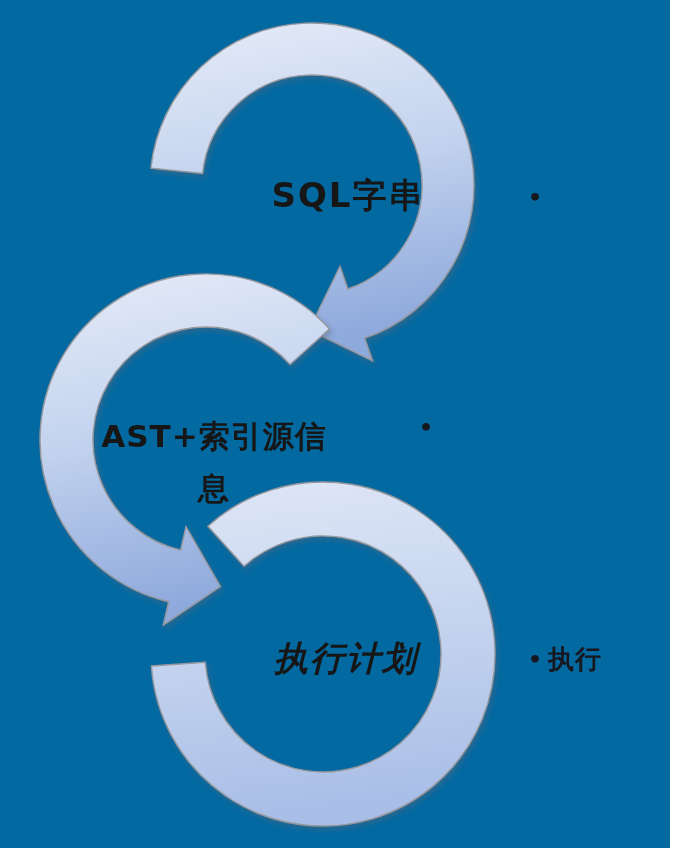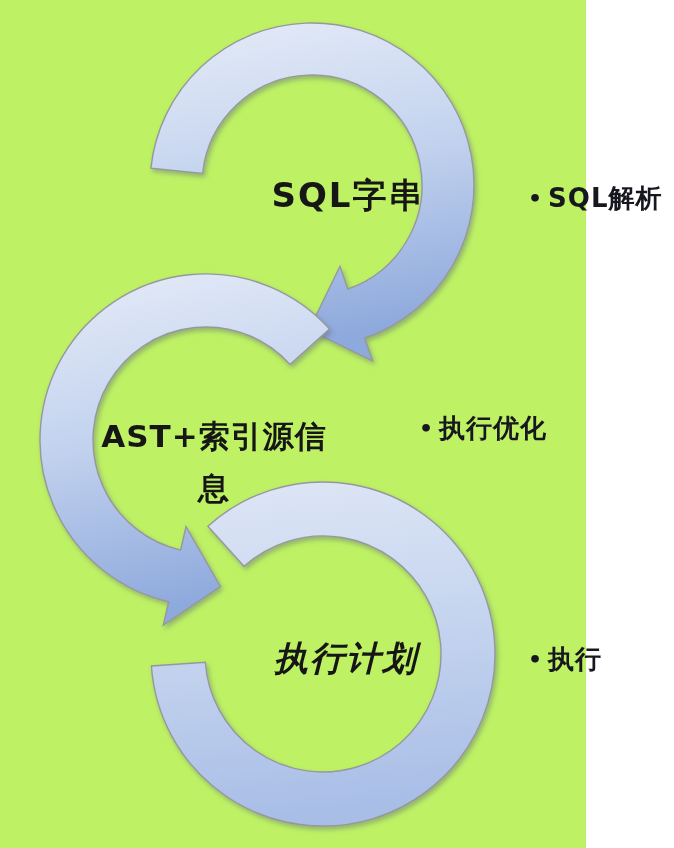--- a/index.html
+++ b/index.html
@@ -1,18 +1,18 @@
 <!DOCTYPE html>
 <html><head>
 <meta charset="utf-8">
 <style>
   html,body{margin:0;padding:0;background:#ffffff;}
   body{width:674px;height:848px;overflow:hidden;
        font-family:"DejaVu Sans","Liberation Sans",sans-serif;}
-  .stage{position:relative;width:586px;height:848px;background:#bef264;}
+  .stage{position:relative;width:670px;height:848px;background:#0369a1;}
   .stage svg{position:absolute;left:0;top:0;}
   .ring{stroke-width:1.4;filter:url(#softShadow);}
   .label{position:absolute;transform:translate(-50%,-50%);
          font-weight:700;color:#161616;white-space:nowrap;
          font-size:34px;letter-spacing:2px;}
   .label-multi{position:absolute;transform:translate(-50%,-50%);
          font-weight:700;color:#161616;text-align:center;
          font-size:31px;letter-spacing:1px;line-height:52px;margin-top:33px;}
   .annotation{position:absolute;transform:translateY(-50%);
          display:flex;align-items:center;font-weight:700;color:#17171f;
@@ -49,26 +49,24 @@
 
   <div class="label-multi" style="left:214px;top:429px;">
     <div>AST+索引源信</div>
     <div>息</div>
   </div>
 
   <div class="label" style="left:346px;top:659px;font-style:italic;">执行计划</div>
 
   <div class="annotation" style="left:528px;top:198px;">
     <span class="dot">•</span>
-    <span>SQL解析</span>
   </div>
 
   <div class="annotation" style="left:419px;top:428px;">
     <span class="dot">•</span>
-    <span>执行优化</span>
   </div>
 
   <div class="annotation" style="left:528px;top:659px;">
     <span class="dot">•</span>
     <span>执行</span>
   </div>
 
 </div>
 
 </body></html>

